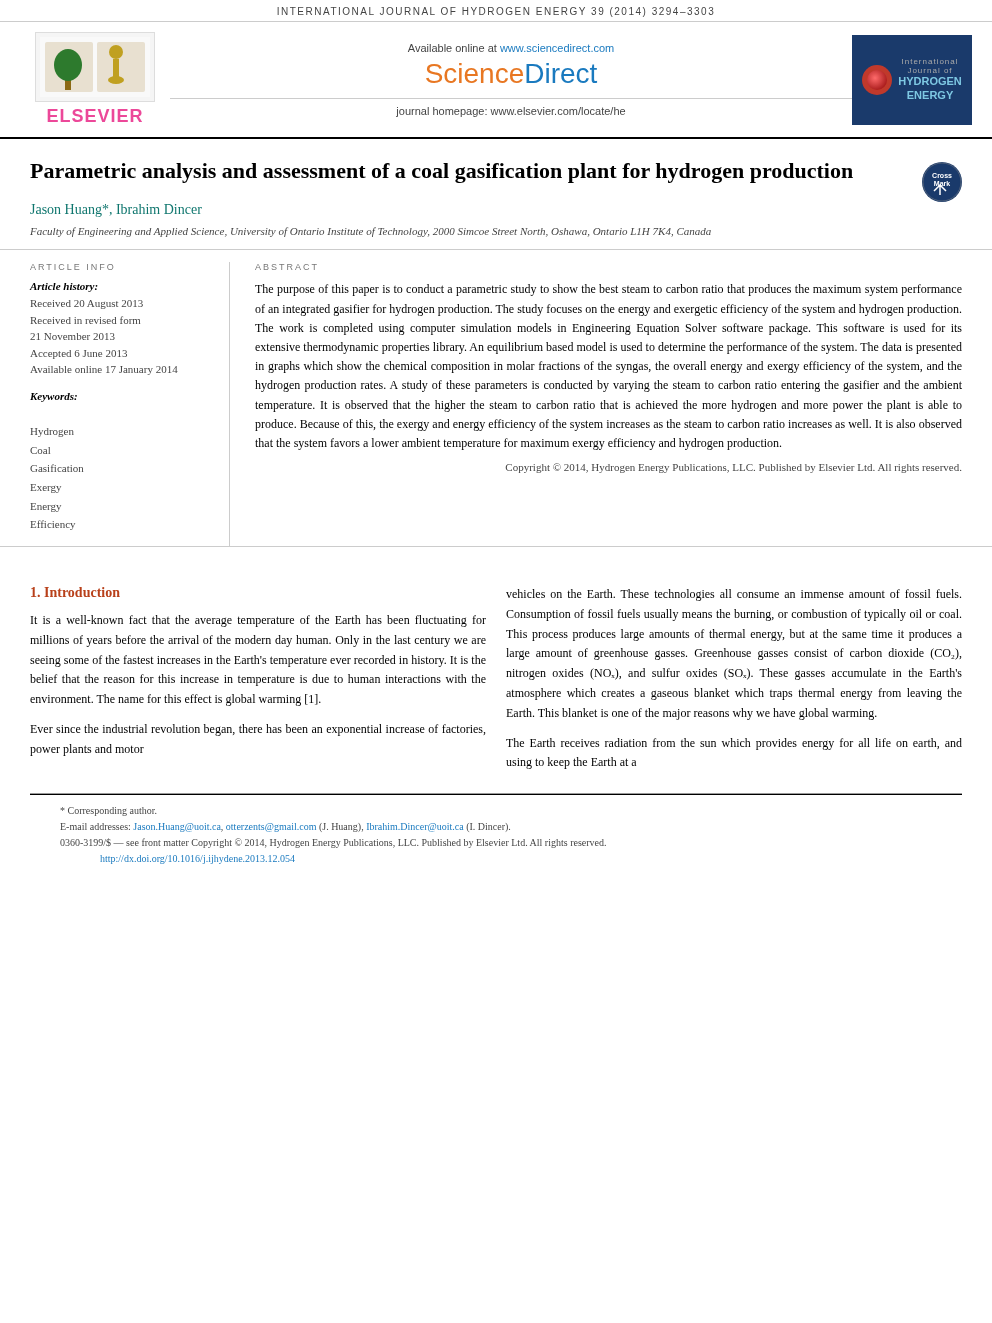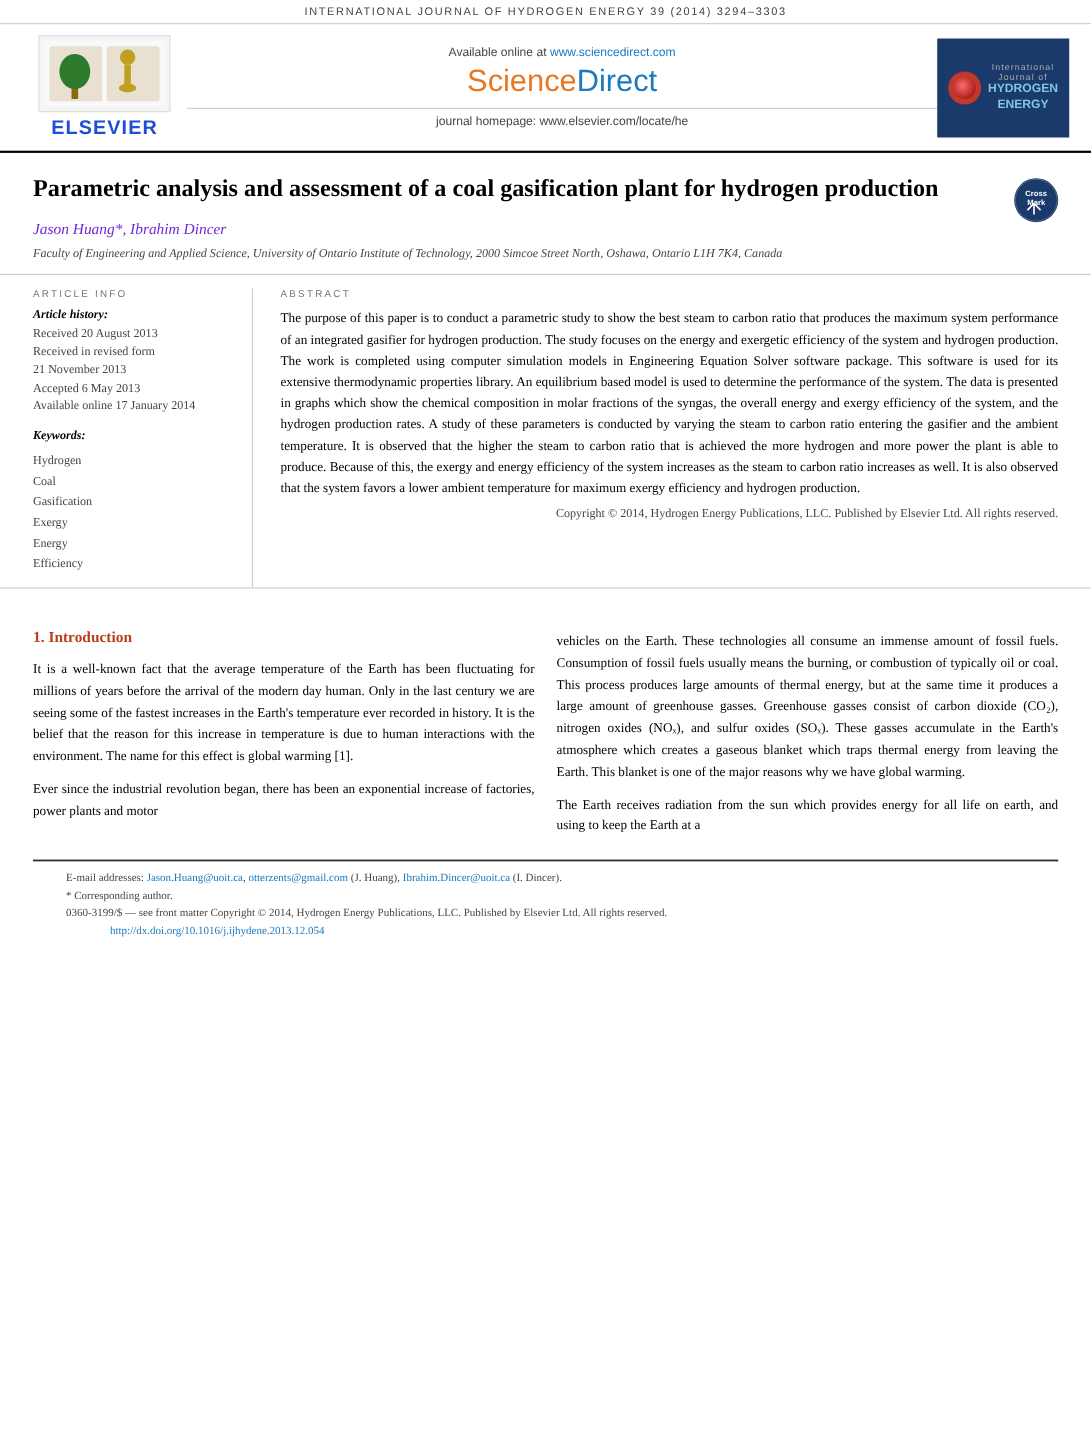--- a/index.html
+++ b/index.html
@@ -54,21 +54,21 @@
       position: relative;
       overflow: hidden;
     }
 
     .elsevier-logo .logo-img svg {
       width: 110px;
       height: 60px;
     }
 
     .elsevier-text {
-      color: #1d4ed8;
+      color: #ec4899;
       font-family: Arial, sans-serif;
       font-weight: bold;
       font-size: 18px;
       letter-spacing: 1px;
       margin-top: 4px;
     }
 
     .center-info {
       text-align: center;
       flex: 1;
@@ -158,23 +158,22 @@
       align-items: center;
       justify-content: center;
       color: #fff;
       font-size: 10px;
       font-family: Arial, sans-serif;
       font-weight: bold;
     }
 
     .authors {
       font-size: 14px;
-      font-style: italic;
       margin-bottom: 6px;
-      color: #6d28d9;
+      color: #0f766e;
     }
 
     .affiliation {
       font-size: 11px;
       font-style: italic;
       color: #444;
       line-height: 1.4;
     }
 
     
@@ -220,21 +219,21 @@
     .info-item {
       font-size: 11px;
       line-height: 1.5;
       color: #444;
     }
 
     .keywords-title {
       font-size: 11px;
       font-style: italic;
       font-weight: bold;
-      margin-bottom: 8px;
+      margin-bottom: 20px;
     }
 
     .keyword-item {
       font-size: 11px;
       line-height: 1.7;
       color: #444;
     }
 
     .abstract-text {
       font-size: 12px;
@@ -391,21 +390,21 @@
 <div class="article-body">
 
   <div class="article-info-col">
     <div class="section-label">ARTICLE INFO</div>
 
     <div class="info-group">
       <div class="info-group-title">Article history:</div>
       <div class="info-item">Received 20 August 2013</div>
       <div class="info-item">Received in revised form</div>
       <div class="info-item">21 November 2013</div>
-      <div class="info-item">Accepted 6 May 2013</div>
+      <div class="info-item">Accepted 6 June 2013</div>
       <div class="info-item">Available online 17 January 2014</div>
     </div>
 
     <div class="info-group">
       <div class="keywords-title">Keywords:</div>
       <div class="keyword-item">Hydrogen</div>
       <div class="keyword-item">Coal</div>
       <div class="keyword-item">Gasification</div>
       <div class="keyword-item">Exergy</div>
       <div class="keyword-item">Energy</div>
@@ -445,27 +444,27 @@
 
     <p class="para-text">The Earth receives radiation from the sun which provides energy for all life on earth, and using to keep the Earth at a</p>
   </div>
 
 </div>
 
 <hr class="divider-line">
 
 <div class="footnote-section">
   <div class="footnote-text">
+    <span>* Corresponding author.</span>
+  </div>
+  <div class="footnote-text">
     E-mail addresses:
     <a>Jason.Huang@uoit.ca</a>,
     <a>otterzents@gmail.com</a>
     (J. Huang),
     <a>Ibrahim.Dincer@uoit.ca</a>
     (I. Dincer).
   </div>
-  <div class="footnote-text">
-    <span>* Corresponding author.</span>
-  </div>
   <div class="footnote-text">0360-3199/$ — see front matter Copyright © 2014, Hydrogen Energy Publications, LLC. Published by Elsevier Ltd. All rights reserved.</div>
   <div class="footnote-text">
     <a style="color:#1a7abf;text-decoration:none;padding-left:40px;">http://dx.doi.org/10.1016/j.ijhydene.2013.12.054</a>
   </div>
 </div>
 
 </body></html>

